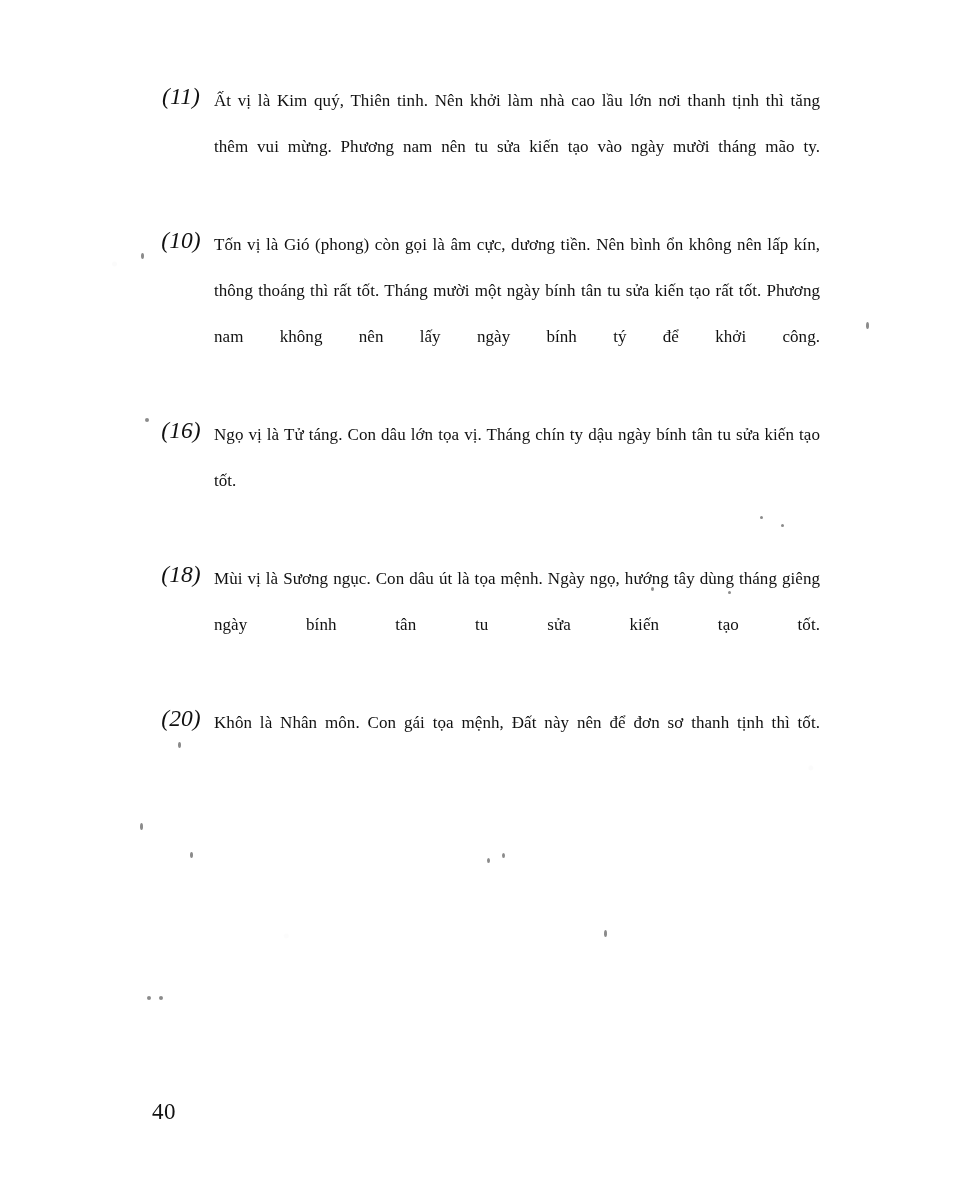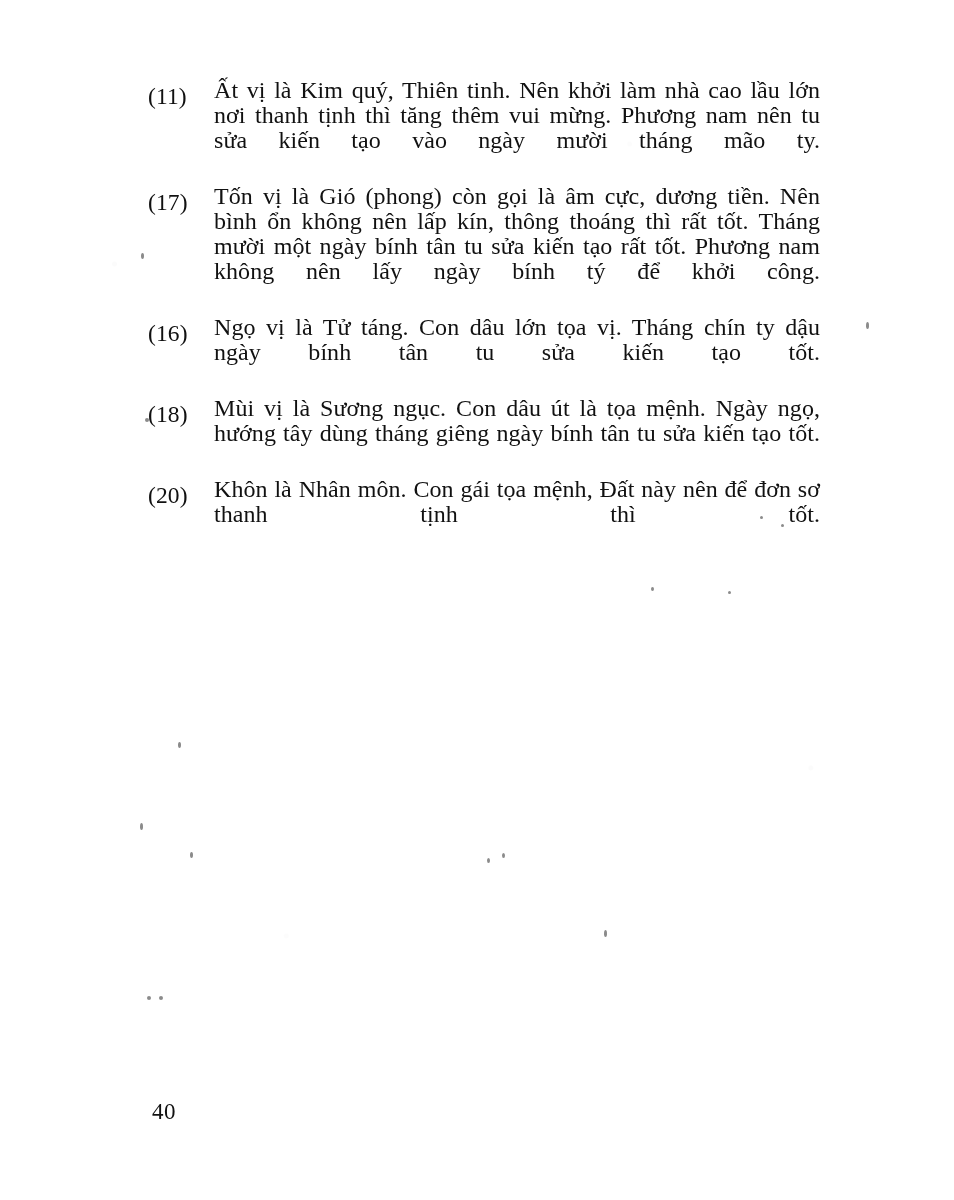--- a/index.html
+++ b/index.html
@@ -49,28 +49,29 @@
     align-items: flex-start;
     margin: 0 0 6px 0;
   }
 
   .para-marker {
     flex: 0 0 auto;
     width: 66px;
     font-size: 23.5px;
     line-height: 36.4px;
     letter-spacing: 0.1px;
-    text-align: left;
+    text-align: center;
     white-space: nowrap;
+    font-style: italic;
   }
 
   .para-body {
     flex: 1 1 auto;
-    font-size: 24px;
-    line-height: 25px;
+    font-size: 17px;
+    line-height: 46px;
     text-align: justify;
     text-justify: inter-word;
     letter-spacing: 0.05px;
     word-spacing: 0.4px;
     hyphens: none;
   }
 
   
   .para-body::after {
     content: "";
@@ -122,21 +123,21 @@
 
   <div class="text-block">
 
     <div class="para">
       <span class="para-marker">(11)</span>
       <span class="para-body">Ất vị là Kim quý, Thiên tinh. Nên khởi làm nhà cao lầu lớn nơi thanh tịnh thì tăng thêm vui mừng. Phương nam nên tu sửa kiến tạo vào ngày mười tháng mão ty.</span>
     </div>
 
 
     <div class="para">
-      <span class="para-marker">(17)</span>
+      <span class="para-marker">(10)</span>
       <span class="para-body">Tốn vị là Gió (phong) còn gọi là âm cực, dương tiền. Nên bình ổn không nên lấp kín, thông thoáng thì rất tốt. Tháng mười một ngày bính tân tu sửa kiến tạo rất tốt. Phương nam không nên lấy ngày bính tý để khởi công.</span>
     </div>
 
 
 
     <div class="para">
       <span class="para-marker">(16)</span>
       <span class="para-body">Ngọ vị là Tử táng. Con dâu lớn tọa vị. Tháng chín ty dậu ngày bính tân tu sửa kiến tạo tốt.</span>
     </div>
 

